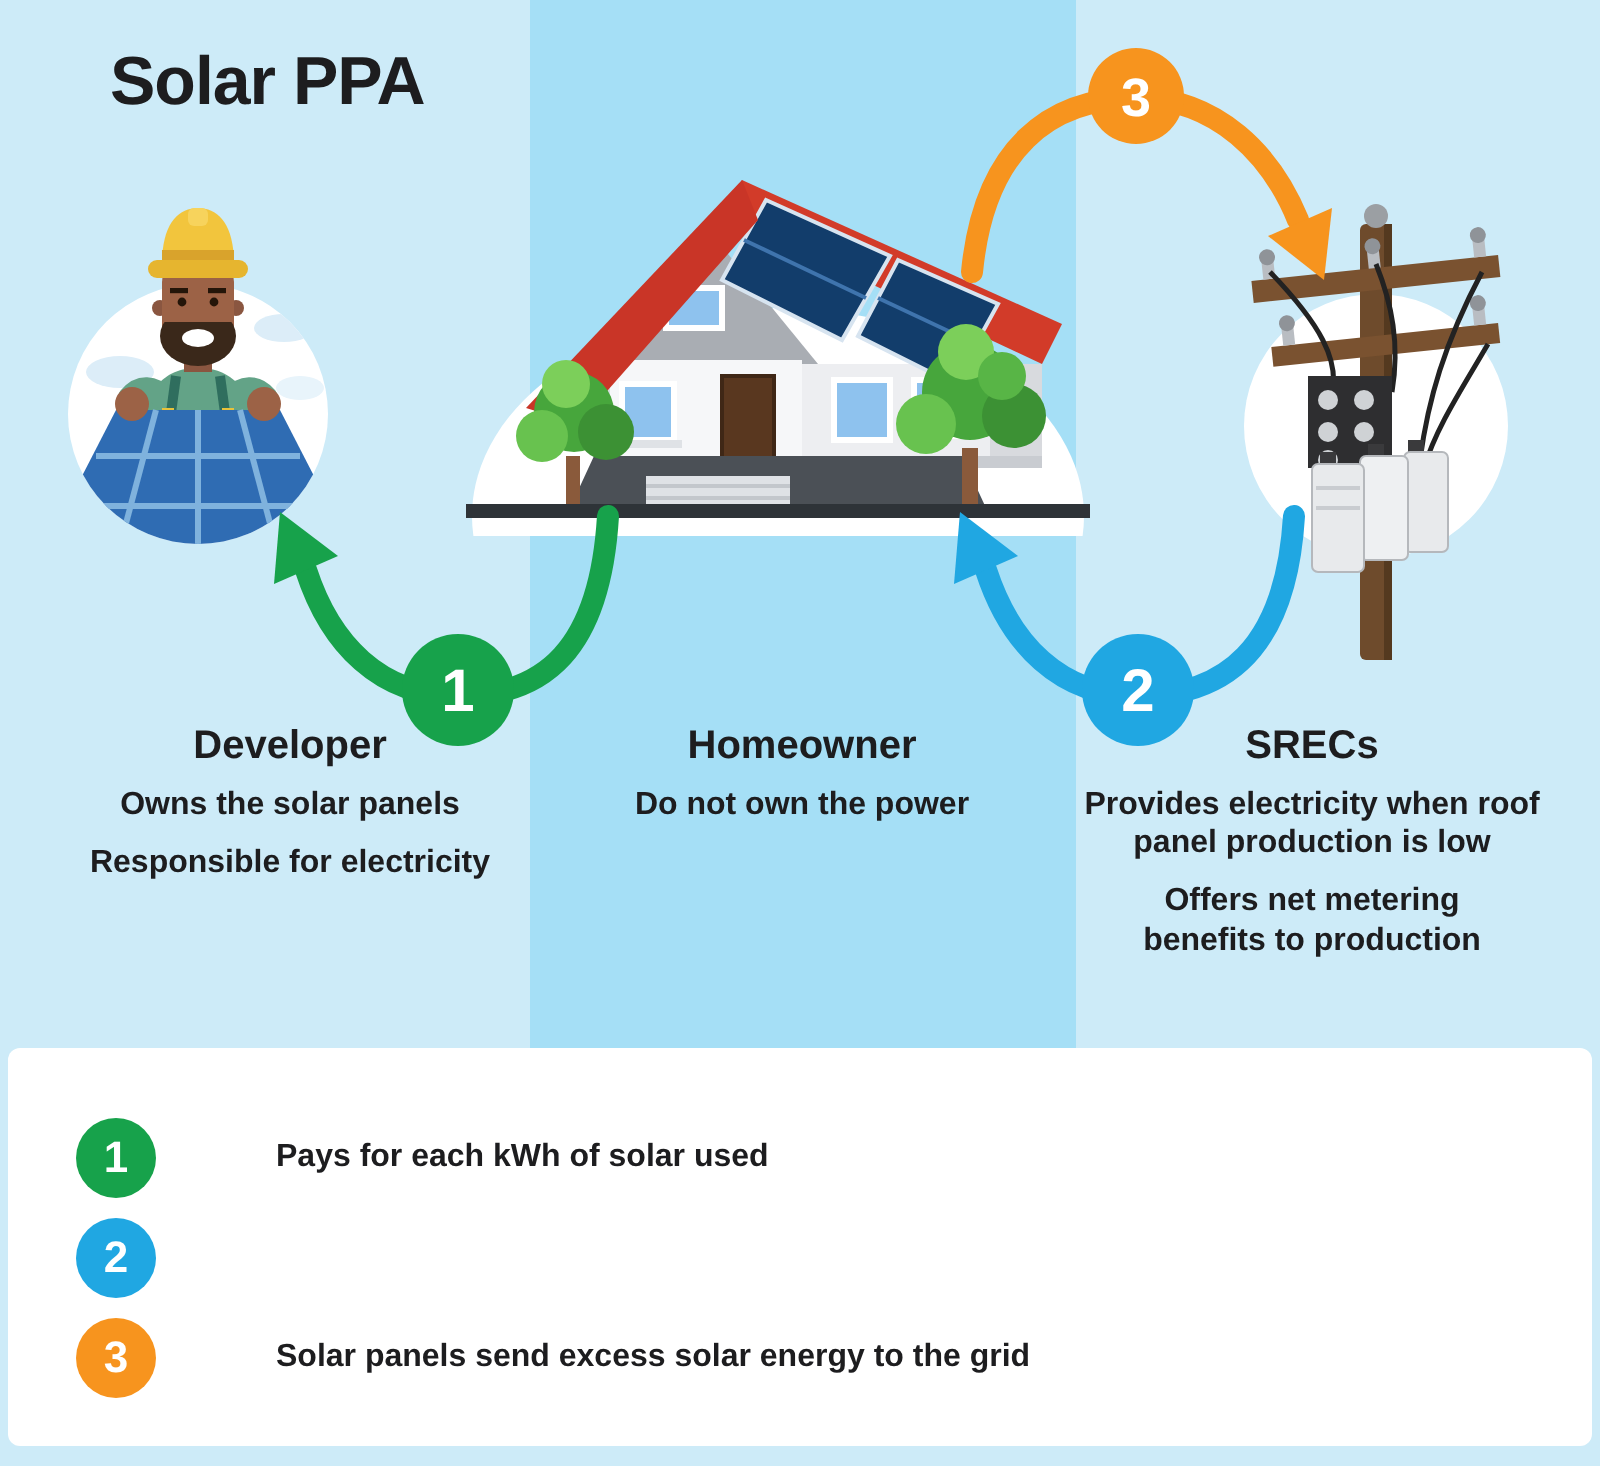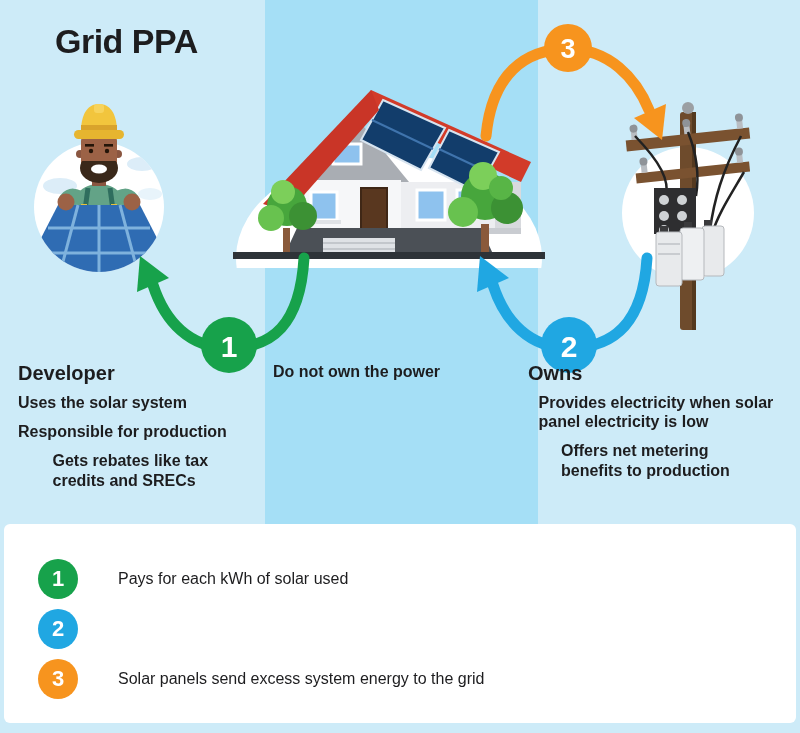--- a/index.html
+++ b/index.html
@@ -3,43 +3,43 @@
 <meta charset="utf-8">
 <style>
   html,body{margin:0;padding:0;}
   body{font-family:"Liberation Sans", sans-serif; background:#ffffff;}
   .canvas{position:relative;width:800px;height:733px;background:#cdebf8;overflow:hidden;}
   .mid-band{position:absolute;left:265px;top:0;width:273px;height:530px;background:#a5dff6;}
   .page-title{position:absolute;left:55px;top:22px;margin:0;font-size:34px;font-weight:700;
     letter-spacing:-0.5px;color:#1d1d1f;}
   .illu{position:absolute;}
   .arrows{position:absolute;left:0;top:0;pointer-events:none;}
-  .col{position:absolute;text-align:left;color:#1d1d1f;}
+  .col{position:absolute;text-align:center;color:#1d1d1f;}
   .col h2{margin:0 0 8px 0;font-size:20px;font-weight:700;}
   .col p{margin:0 auto 10px auto;font-size:16px;font-weight:700;line-height:1.2;}
   .col-dev{left:18px;top:362px;width:254px;}
   .col-home{left:273px;top:362px;width:256px;}
   .col-grid{left:528px;top:362px;width:256px;}
   .w185{max-width:185px;} .w195{max-width:195px;} .w200{max-width:200px;} .w235{max-width:235px;} .w190{max-width:190px;}
   .legend{position:absolute;left:4px;top:524px;width:792px;height:199px;background:#ffffff;
     border-radius:6px;box-sizing:border-box;padding:30px 20px 0 34px;}
   .legend-row{display:flex;align-items:center;height:50px;}
   .legend-dot{width:40px;height:40px;border-radius:50%;flex:0 0 40px;display:flex;
     align-items:center;justify-content:center;color:#ffffff;font-size:22px;font-weight:700;}
-  .legend-text{margin-left:40px;font-size:16px;font-weight:400;color:#1d1d1f;}
+  .legend-text{margin-left:60px;font-size:16px;font-weight:700;color:#1d1d1f;}
   svg text.marker-num{font-family:"Liberation Sans",sans-serif;font-weight:700;fill:#ffffff;}
 </style>
 </head>
 <body>
 
 <div class="canvas" style="background: rgb(205, 235, 248);">
 
   <div class="mid-band" style="background: rgb(165, 223, 246);"></div>
 
-  <h1 class="page-title">Grid PPA</h1>
+  <h1 class="page-title">Solar PPA</h1>
 
   <svg class="illu" style="left:30px;top:98px;" width="140" height="180" viewBox="0 0 140 180">
     <defs>
         <clipPath id="devClip">
           <circle cx="69" cy="109" r="65"></circle>
         </clipPath>
       </defs>
     <circle cx="69" cy="109" r="65" fill="#ffffff"></circle>
     <g clip-path="url(#devClip)">
       <ellipse cx="30" cy="88" rx="17" ry="8" fill="#dcedf8"></ellipse>
@@ -191,48 +191,48 @@
     <g>
       <path d="M486,136 C492,74 525,49 568,49 C609,49 636,78 649,110" fill="none" stroke-width="11" stroke-linecap="round" stroke="#f7941e"></path>
       <polygon points="662,140 666,104 634,118" fill="#f7941e"></polygon>
       <circle cx="568" cy="48" r="24" fill="#f7941e"></circle>
       <text class="marker-num" x="568" y="49" font-size="27" text-anchor="middle" dominant-baseline="central">3</text>
     </g>
   </svg>
 
   <div class="col col-dev">
     <h2>Developer</h2>
-    <p>Uses the solar system</p>
-    <p>Responsible for production</p>
-    <p class="w185">Gets rebates like tax credits and SRECs</p>
+    <p>Owns the solar panels</p>
+    <p>Responsible for electricity</p>
   </div>
 
   <div class="col col-home">
+    <h2>Homeowner</h2>
     <p>Do not own the power</p>
   </div>
 
   <div class="col col-grid">
-    <h2>Owns</h2>
-    <p class="w235">Provides electricity when solar panel electricity is low</p>
+    <h2>SRECs</h2>
+    <p class="w235">Provides electricity when roof panel production is low</p>
     <p class="w190">Offers net metering benefits to production</p>
   </div>
 
   <div class="legend">
     <div class="legend-row">
       <div class="legend-dot" style="background: rgb(23, 162, 75);">
         <span>1</span>
       </div>
       <div class="legend-text">Pays for each kWh of solar used</div>
     </div>
     <div class="legend-row">
       <div class="legend-dot" style="background: rgb(32, 167, 226);">
         <span>2</span>
       </div>
     </div>
     <div class="legend-row">
       <div class="legend-dot" style="background: rgb(247, 148, 30);">
         <span>3</span>
       </div>
-      <div class="legend-text">Solar panels send excess system energy to the grid</div>
+      <div class="legend-text">Solar panels send excess solar energy to the grid</div>
     </div>
   </div>
 
 </div>
 
 </body></html>

